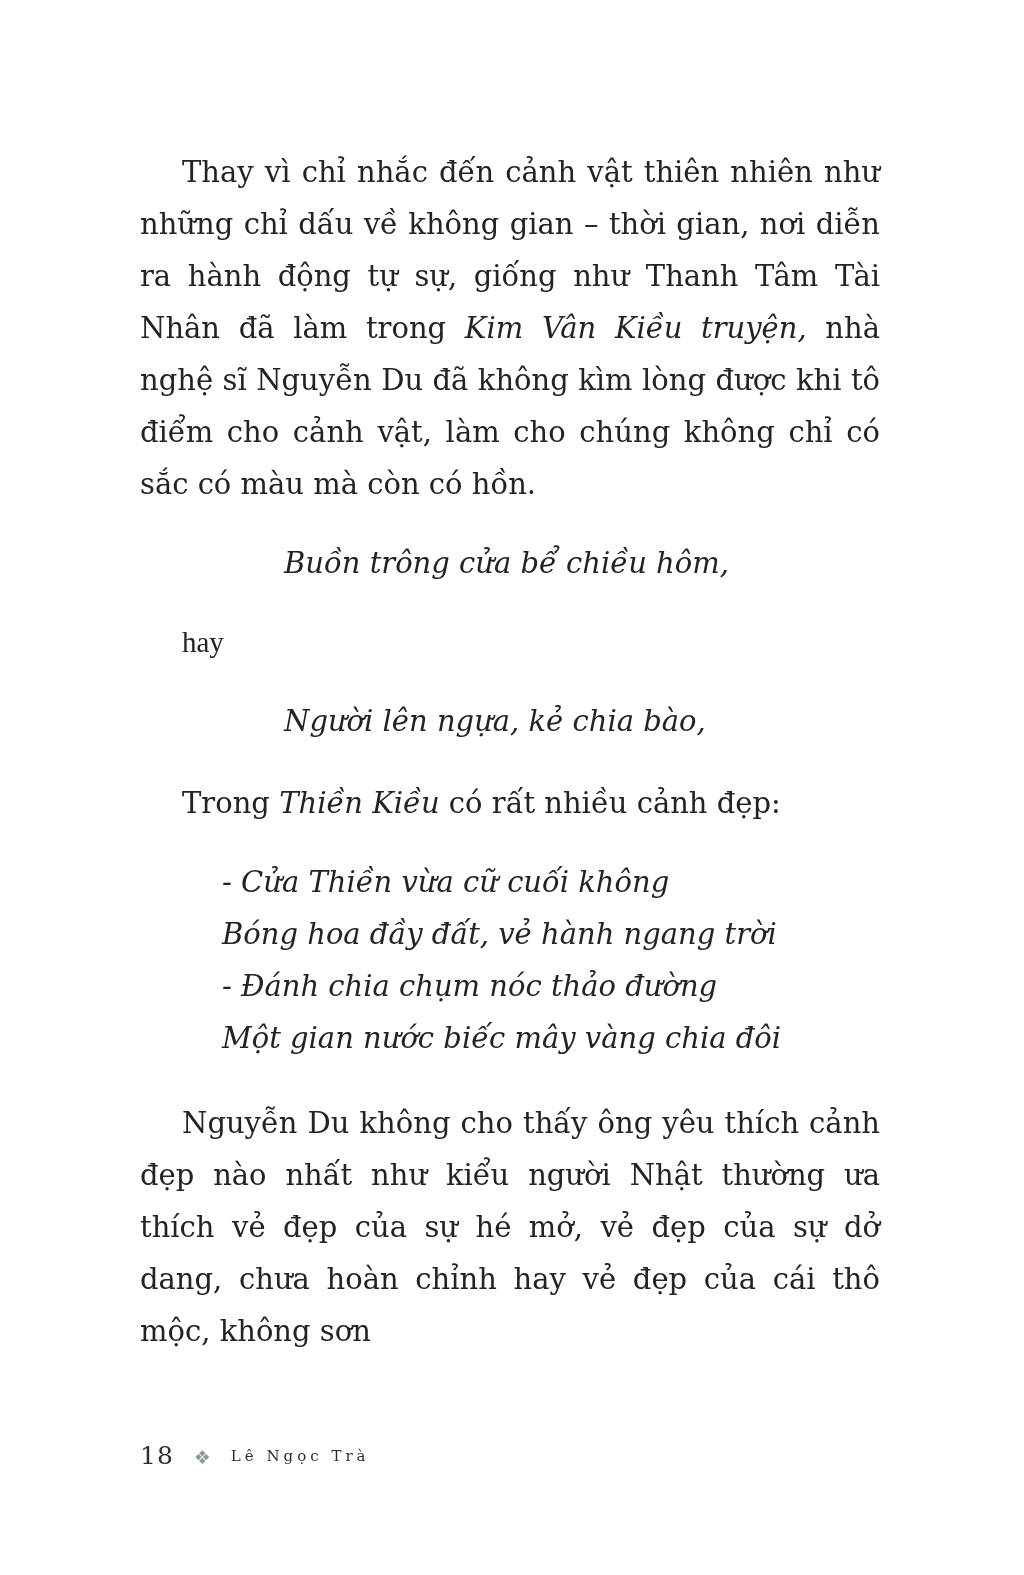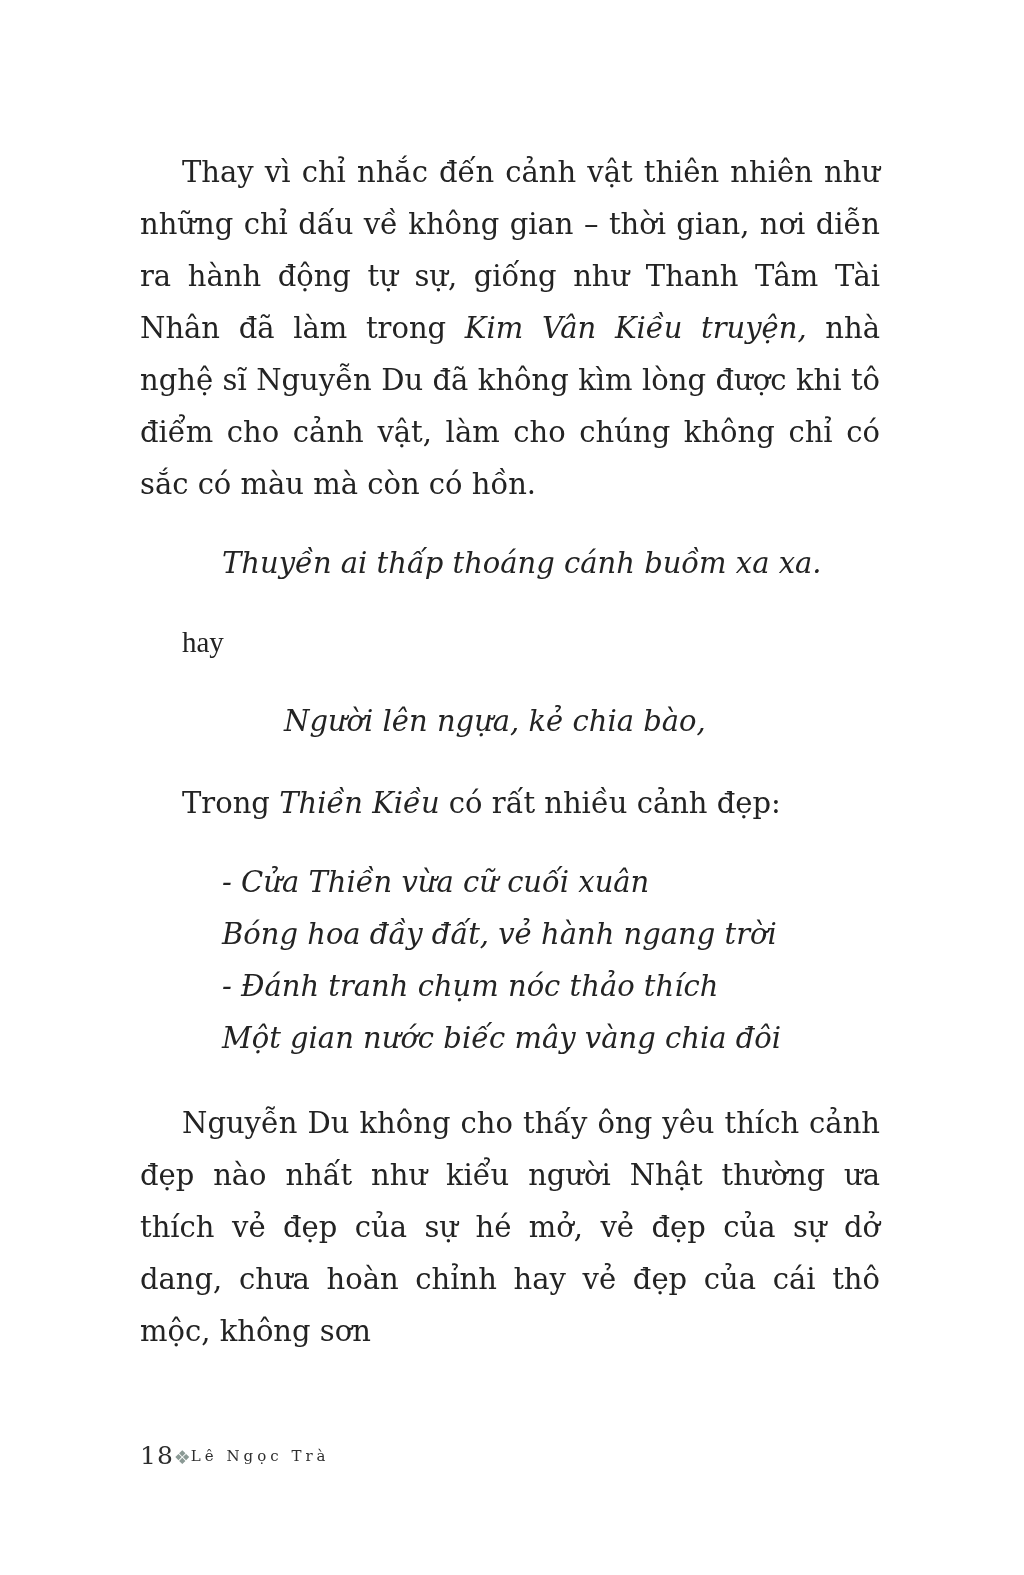--- a/index.html
+++ b/index.html
@@ -49,21 +49,21 @@
   }
   .footer {
     position: absolute;
     left: 140px;
     top: 1441px;
     font-size: 25px;
     line-height: 30px;
     color: #2e2e2e;
     display: flex;
     align-items: center;
-    gap: 0;
+    gap: 20px;
     font-style: normal;
   }
   .footer .page-num {
     letter-spacing: 1px;
   }
   .footer .ornament {
     font-size: 19px;
     color: #8b9a95;
     position: relative;
     top: 1px;
@@ -74,35 +74,35 @@
   }
 </style>
 </head>
 <body>
 
 <div class="page">
 
   <p class="body-para"><span>Thay vì chỉ nhắc đến cảnh vật thiên nhiên như những chỉ dấu về không gian – thời gian, nơi diễn ra hành động tự sự, giống như Thanh Tâm Tài Nhân đã làm trong </span><span class="book-title">Kim Vân Kiều truyện,</span><span> nhà nghệ sĩ Nguyễn Du đã không kìm lòng được khi tô điểm cho cảnh vật, làm cho chúng không chỉ có sắc có màu mà còn có hồn.</span></p>
 
   <div class="verse">
-    <div class="verse-line indent-shallow">Thuyền ai thấp thoáng cánh buồm xa xa.</div>
+    <div class="verse-line indent-deep">Buồn trông cửa bể chiều hôm,</div>
   </div>
 
   <p class="connector">hay</p>
 
   <div class="verse">
     <div class="verse-line indent-deep">Người lên ngựa, kẻ chia bào,</div>
   </div>
 
   <p class="body-para para-lead"><span>Trong </span><span class="book-title">Thiền Kiều</span><span> có rất nhiều cảnh đẹp:</span></p>
 
   <div class="verse">
-    <div class="verse-line indent-shallow">- Cửa Thiền vừa cữ cuối xuân</div>
+    <div class="verse-line indent-shallow">- Cửa Thiền vừa cữ cuối không</div>
     <div class="verse-line indent-shallow">Bóng hoa đầy đất, vẻ hành ngang trời</div>
-    <div class="verse-line indent-shallow">- Đánh tranh chụm nóc thảo thích</div>
+    <div class="verse-line indent-shallow">- Đánh chia chụm nóc thảo đường</div>
     <div class="verse-line indent-shallow">Một gian nước biếc mây vàng chia đôi</div>
   </div>
 
   <p class="body-para para-close">Nguyễn Du không cho thấy ông yêu thích cảnh đẹp nào nhất như kiểu người Nhật thường ưa thích vẻ đẹp của sự hé mở, vẻ đẹp của sự dở dang, chưa hoàn chỉnh hay vẻ đẹp của cái thô mộc, không sơn</p>
 
   <div class="footer">
     <span class="page-num">18</span>
     <span class="ornament">❖</span>
     <span class="author">Lê Ngọc Trà</span>
   </div>

